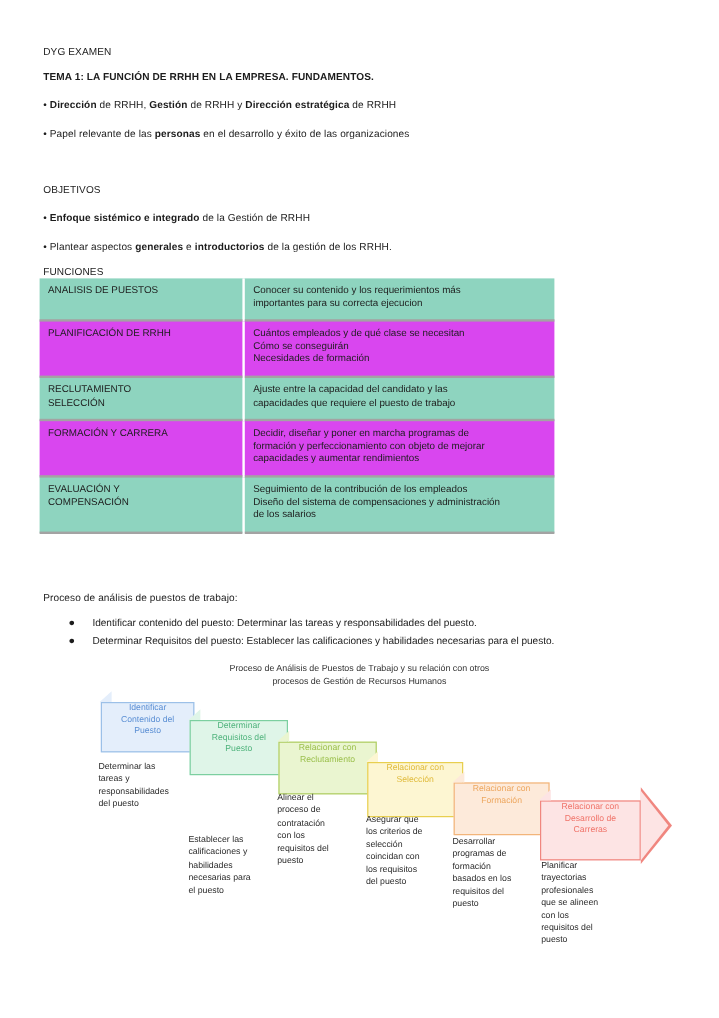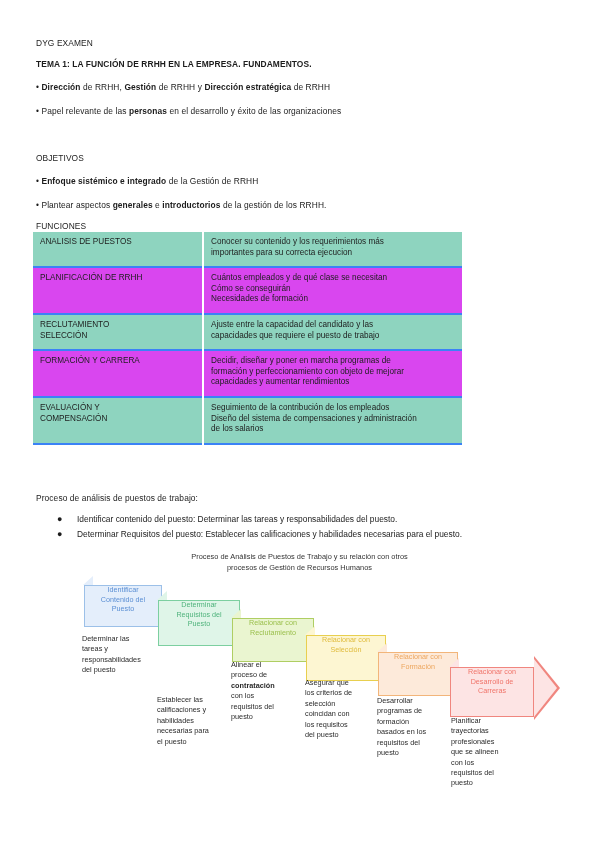--- a/index.html
+++ b/index.html
@@ -44,21 +44,21 @@
   }
   .fn-table td {
     vertical-align: top;
     padding: 5px 7px 8px 7px;
     font-size: 8.2px;
     line-height: 10.6px;
     color: #1d1d1d;
     border: none;
   }
   .fn-table td.c1 { width: 155px; border-right: 2px solid #ffffff; }
-  .fn-table tr { border-bottom: 2px solid #3b82f6; }
+  .fn-table tr { border-bottom: 2px solid #a3a3a3; }
   .fn-table tr.dark td { background: #8ed4bf; }
   .fn-table tr.light td { background: #d946ef; }
   .cellline { display: block; }
 
   
   .bullet-list {
     position: absolute;
     left: 57px;
     top: 512px;
     width: 520px;
@@ -302,21 +302,21 @@
         <div class="desc" style="left: 157px; top: 96px; width: 80px;">
           <span style="display: block; margin-top: 47px;">Establecer las</span>
           <span style="display: block;">calificaciones y</span>
           <span style="display: block;">habilidades</span>
           <span style="display: block;">necesarias para</span>
           <span style="display: block;">el puesto</span>
         </div>
         <div class="desc" style="left: 231px; top: 108px; width: 78px;">
           <span style="display: block;">Alinear el</span>
           <span style="display: block;">proceso de</span>
-          <span style="display: block; font-weight: bold;">contratación</span>
+          <span style="display: block;">contratación</span>
           <span style="display: block;">con los</span>
           <span style="display: block;">requisitos del</span>
           <span style="display: block;">puesto</span>
         </div>
         <div class="desc" style="left: 305px; top: 126px; width: 78px;">
           <span style="display: block;">Asegurar que</span>
           <span style="display: block;">los criterios de</span>
           <span style="display: block;">selección</span>
           <span style="display: block;">coincidan con</span>
           <span style="display: block;">los requisitos</span>

